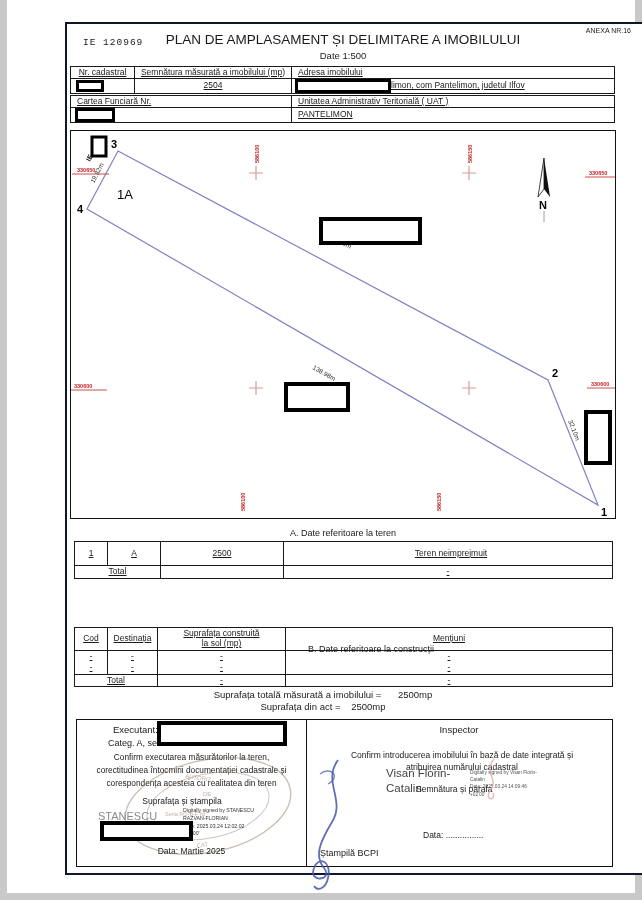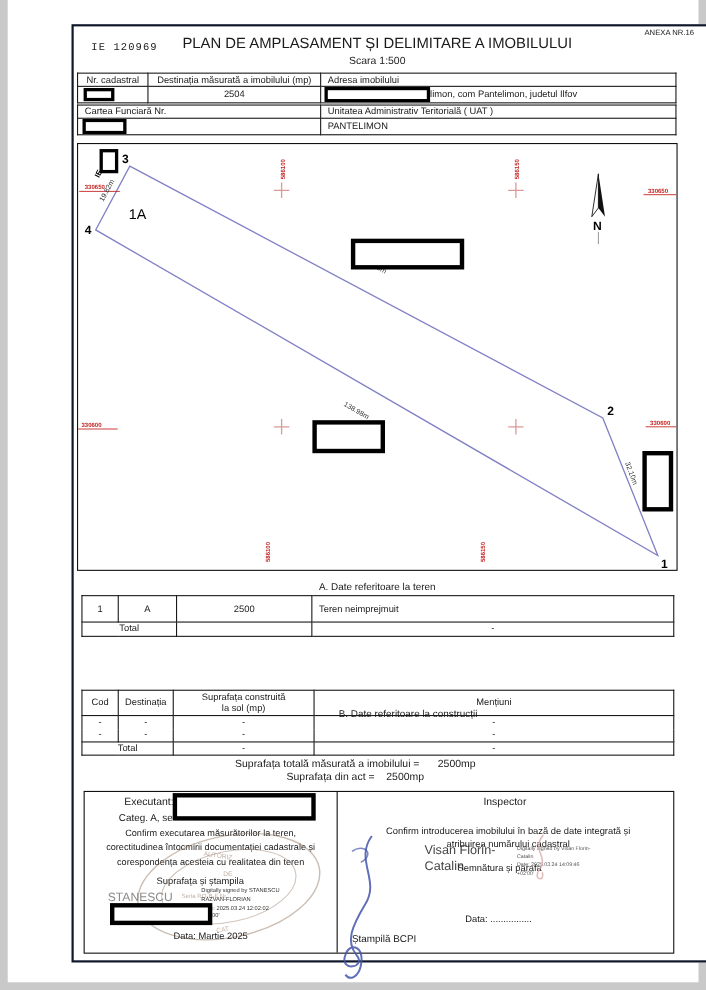--- a/index.html
+++ b/index.html
@@ -3,49 +3,49 @@
 <meta charset="utf-8">
 <style>
   html,body{margin:0;padding:0;}
   body{width:642px;height:900px;background:#c9c9c9;overflow:hidden;
        font-family:"Liberation Sans",sans-serif;color:#1a1a1a;}
   .page{position:absolute;left:7px;top:0;width:628px;height:893px;background:#fff;}
   .doc{position:absolute;left:58px;top:22px;width:552px;height:849px;border:2px solid #0f172a;background:#fff;padding-left:24px;}
   .abs{position:absolute;}
   .ctr{text-align:center;}
   table{border-collapse:collapse;table-layout:fixed;}
-  td,th{border:1px solid #1a1a1a;font-weight:normal;font-size:8.5px;padding:0;line-height:1.15;overflow:hidden;}
+  td,th{border:1px solid #1a1a1a;font-weight:normal;font-size:8.5px;padding:0;line-height:1.15;overflow:hidden;text-decoration:underline;}
   .t-outer{border:1.5px solid #111;}
   .mono{font-family:"Liberation Mono",monospace;}
   .redact{background:#fff;border:3px solid #000;display:inline-block;vertical-align:middle;}
   .tiny{font-size:5.2px;line-height:1.5;color:#333;}
   .greyname{color:#8a8a8a;}
   svg text{font-family:"Liberation Sans",sans-serif;}
 </style>
 </head>
 <body>
 
 <div class="page">
   <div class="doc">
 
     <div class="abs mono" style="left:16px;top:13px;font-size:9.5px;letter-spacing:1px;">IE 120969</div>
     <div class="abs" style="right:12px;top:3px;font-size:7px;">ANEXA NR.16</div>
     <div class="abs ctr" style="left:0;top:8px;width:552px;font-size:13.5px;">PLAN DE AMPLASAMENT ȘI DELIMITARE A IMOBILULUI</div>
-    <div class="abs ctr" style="left:0;top:26px;width:552px;font-size:9.5px;">Scara 1:500</div>
+    <div class="abs ctr" style="left:0;top:26px;width:552px;font-size:9.5px;">Date 1:500</div>
 
     <table class="abs t-outer" style="left:3px;top:42px;width:544px;">
       <colgroup>
           <col style="width:64px">
           <col style="width:157px">
           <col style="width:323px">
         </colgroup>
       <tbody>
           <tr style="height:12px;">
         <td class="ctr">Nr. cadastral</td>
-        <td class="ctr">Destinația măsurată a imobilului (mp)</td>
+        <td class="ctr">Semnătura măsurată a imobilului (mp)</td>
         <td style="padding-left:6px;">Adresa imobilului</td>
       </tr>
       <tr style="height:14px;">
         <td style="padding-left:5px;"><span class="redact" style="width:22px;height:6px;"></span></td>
         <td class="ctr">2504</td>
         <td style="padding-left:3px;"><span class="redact" style="width:90px;height:8px;"></span><span>limon, com Pantelimon, judetul Ilfov</span></td>
       </tr>
     </tbody>
       </table>
 
@@ -117,21 +117,21 @@
           <col style="width:33px">
           <col style="width:53px">
           <col style="width:123px">
           <col style="width:329px">
         </colgroup>
       <tbody>
       <tr style="height:24px;">
         <td class="ctr">1</td>
         <td class="ctr">A</td>
         <td class="ctr">2500</td>
-        <td style="padding-left:6px;">Teren neimprejmuit</td>
+        <td style="padding-left:6px;text-align:center;">Teren neimprejmuit</td>
       </tr>
       <tr style="height:13px;">
         <td class="ctr" colspan="2">Total</td>
         <td></td>
         <td class="ctr">-</td>
       </tr>
     </tbody>
       </table>
 
     <div class="abs ctr" style="left:0;top:591px;width:608px;font-size:9px;margin-top:29px;">B. Date referitoare la construcții</div>

